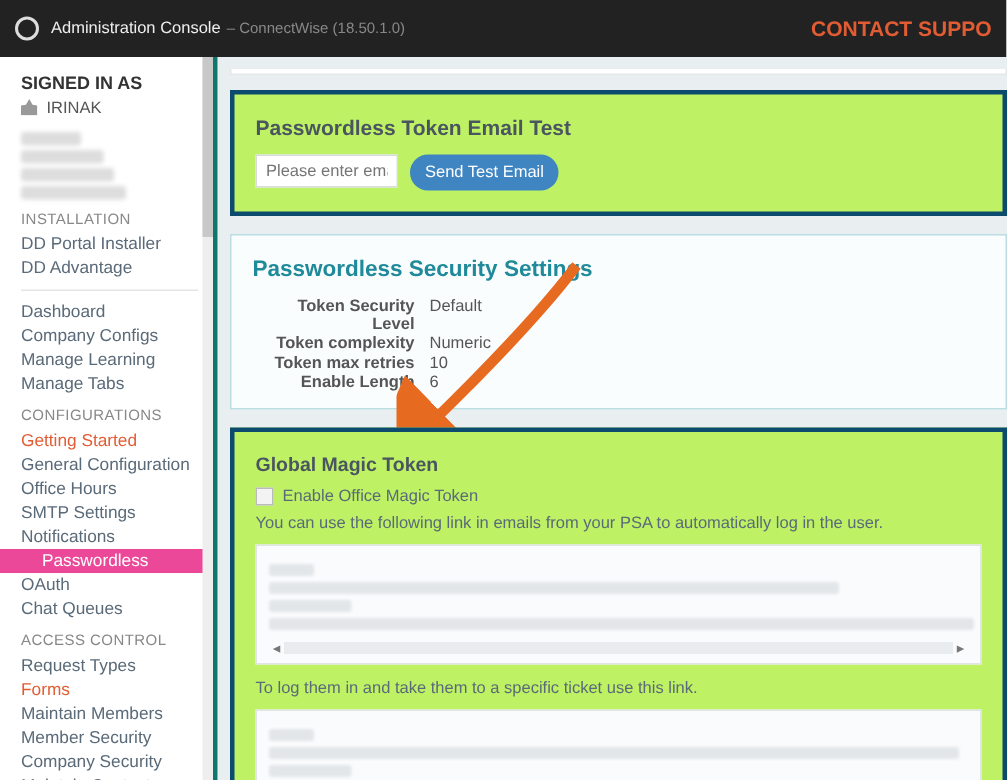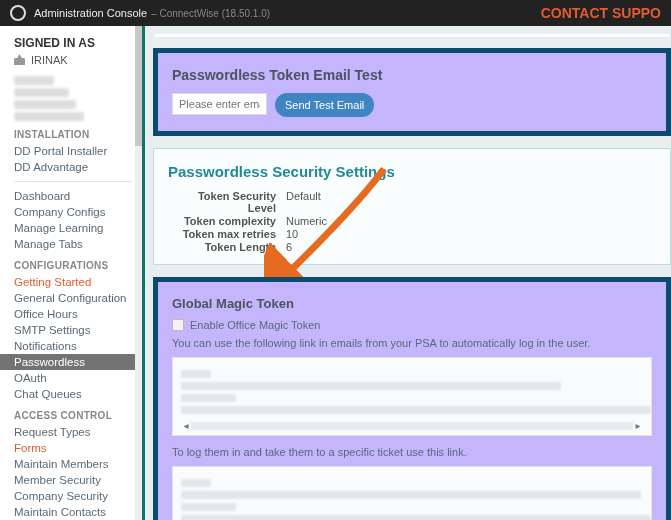--- a/index.html
+++ b/index.html
@@ -1,37 +1,37 @@
 <!DOCTYPE html>
 <html><head>
 <meta charset="utf-8">
 <style>
   * { box-sizing: border-box; margin: 0; padding: 0; }
   body { font-family: "Segoe UI", Arial, sans-serif; font-size: 12px; color: #333; background: #f5f5f5; width: 671px; height: 520px; overflow: hidden; }
-  .topbar { height: 26px; background: #222; color: #bbb; display: flex; align-items: center; padding: 0 10px; }
+  .topbar { height: 38px; background: #222; color: #bbb; display: flex; align-items: center; padding: 0 10px; }
   .topbar .logo { width: 16px; height: 16px; border:2px solid #ddd; border-radius:50%; margin-right:8px; position:relative; }
   .topbar .title { font-size: 11px; color:#eee; }
   .topbar .subtitle { font-size: 10px; color:#888; margin-left:4px; }
   .topbar .contact { margin-left:auto; color:#e25c33; font-size:14px; font-weight:600; }
   .shell { display:flex; height:494px; }
   .sidebar { width:145px; background:#fff; border-right:3px solid #0f766e; height:100%; overflow:hidden; padding:10px 0 0 14px; position:relative; }
   .sidebar .scrollbar { position:absolute; right:0; top:0; width:7px; height:100%; background:#eee; }
   .sidebar .scrollbar .thumb { position:absolute; top:0; width:7px; height:120px; background:#c8c8c8; }
   .sidebar h3 { font-size:12px; font-weight:700; color:#333; margin-bottom:4px; }
   .sidebar .user { display:flex; align-items:flex-start; gap:6px; margin:4px 0 10px 0; color:#555; font-size:11px; }
   .user-icon { width:11px; height:11px; background:#999; display:inline-block; clip-path: polygon(50% 0,70% 35%,100% 40%,100% 100%,0 100%,0 40%,30% 35%); }
   .blur-box { margin:2px 0 8px 0; }
   .blur-line { height:9px; background:#ddd; margin:3px 0; border-radius:2px; filter: blur(1.5px); }
-  .section-head { font-size:10px; font-weight:700; color:#888; letter-spacing:.3px; margin:8px 0 3px 0; }
+  .section-head { font-size:10px; font-weight:400; color:#888; letter-spacing:.3px; margin:8px 0 3px 0; }
   .nav-item { font-size:11.5px; color:#5a6a78; padding:2px 0; cursor:pointer; }
   .nav-item.active-orange { color:#e25c33; font-weight:500; }
-  .nav-item.active-blue { color:#fff; background:#737373; margin-left:-14px; padding-left:14px; }
+  .nav-item.active-blue { color:#fff; background:#ec4899; margin-left:-14px; padding-left:28px; }
   .divider { height:1px; background:#e5e5e5; margin:6px 10px 6px 0; }
   .main { flex:1; background:#e9eef1; overflow:auto; padding:8px 0 10px 8px; }
-  .panel { background:#c4b5fd; border:5px solid #0c4a6e; margin:0 0 12px 0; padding:14px 14px 14px 14px; position:relative; }
+  .panel { background:#bef264; border:3px solid #0c4a6e; margin:0 0 12px 0; padding:14px 14px 14px 14px; position:relative; }
   .panel-title { font-size:14px; font-weight:600; color:#4a5560; margin-bottom:10px; }
   .panel-title.teal { color:#1f8a99; font-size:15px; }
   .panel.teal { border:1px solid #bcdde2; background:#fafdfe; padding:14px 14px 10px 14px; }
   .email-row { display:flex; gap:8px; }
   .email-input { flex:0 0 95px; max-width:95px; height:22px; border:1px solid #d7dbde; padding:0 6px; font-size:11px; color:#888; }
   .btn-blue { background:#3f85c2; color:#fff; border:none; height:24px; padding:0 10px; font-size:11px; border-radius:12px; cursor:pointer; }
   .kv { display:flex; font-size:11px; color:#555; margin:1px 0; }
   .kv .k { width:108px; text-align:right; font-weight:600; color:#555; margin-right:10px; }
   .kv .v { color:#555; }
   .sub-title { font-size:13px; font-weight:600; color:#4a5560; margin:0 0 8px 0; }
@@ -123,21 +123,21 @@
         </div>
       <div class="kv">
           <div class="k">Token complexity</div>
           <div class="v">Numeric</div>
         </div>
       <div class="kv">
           <div class="k">Token max retries</div>
           <div class="v">10</div>
         </div>
       <div class="kv">
-          <div class="k">Token Length</div>
+          <div class="k">Enable Length</div>
           <div class="v">6</div>
         </div>
 
       <svg class="arrow-annot" style="left:110px; top:10px;" width="130" height="130" viewBox="0 0 130 130">
         <defs>
             <marker id="ah" markerWidth="12" markerHeight="12" refX="2" refY="5" orient="auto">
           <path d="M0,0 L12,5 L0,10 Z" fill="#e76a21"></path>
             </marker>
           </defs>
         <path d="M120,10 Q90,50 20,118" stroke="#e76a21" stroke-width="7" fill="none" marker-end="url(#ah)"></path>

